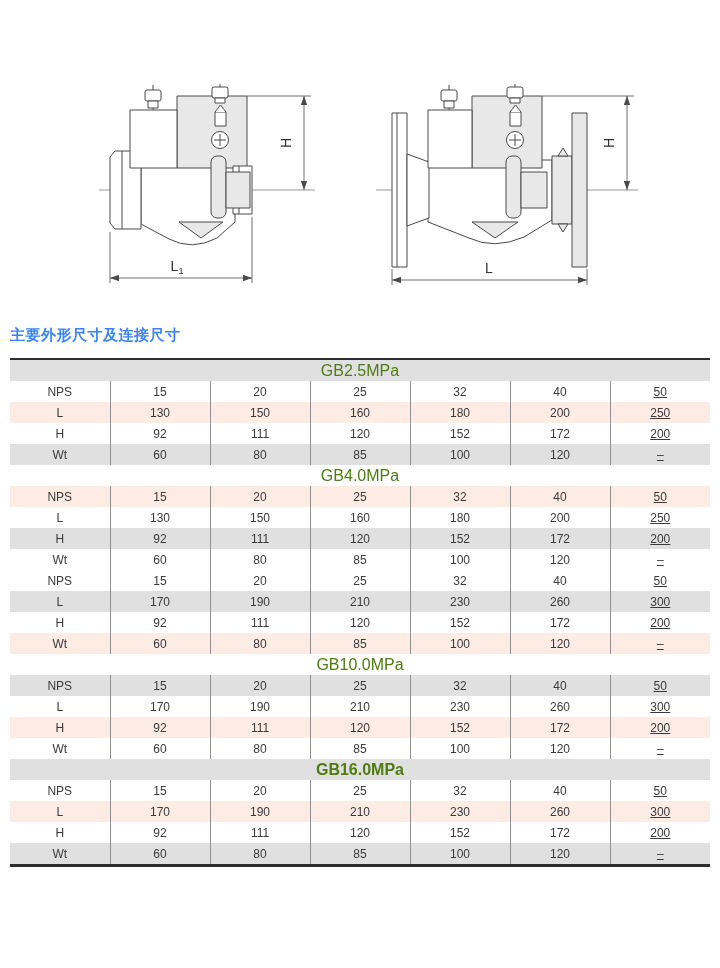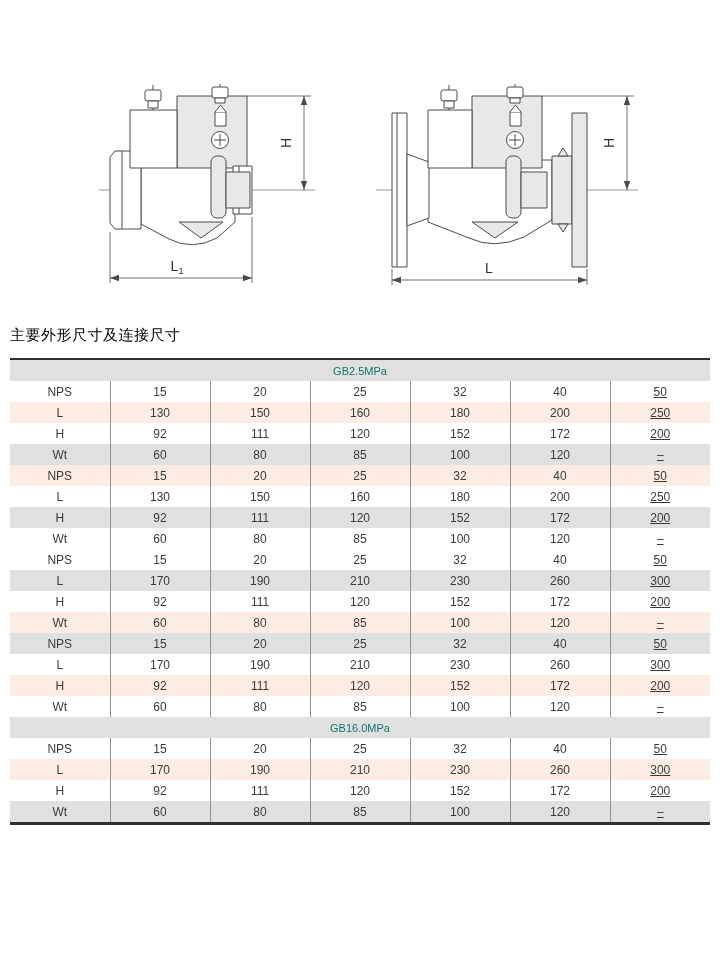--- a/index.html
+++ b/index.html
@@ -1,25 +1,25 @@
 <!DOCTYPE html>
 <html><head>
 <meta charset="utf-8">
 <style>
   html,body{margin:0;padding:0;background:#ffffff;}
   body{font-family:"Liberation Sans","DejaVu Sans",sans-serif;}
   .page{position:relative;width:720px;height:968px;background:#ffffff;overflow:hidden;}
   .drawing{position:absolute;}
-  .title{position:absolute;left:10px;top:326px;margin:0;font-size:15px;font-weight:normal;color:#000000;letter-spacing:.5px;}
+  .title{position:absolute;left:10px;top:326px;margin:0;font-size:15px;font-weight:bold;color:#3b82f6;letter-spacing:.5px;}
   .dims{position:absolute;left:10px;top:358px;width:700px;border-collapse:collapse;table-layout:fixed;
         border-top:2px solid #2e2e2e;border-bottom:3px solid #2e2e2e;}
   .dims td{height:21px;padding:0;text-align:center;vertical-align:middle;font-size:12px;color:#3a3a3a;}
   .dims td.cell{border-right:1px solid #909090;}
   .dims tr td.cell:last-child{border-right:none;text-decoration:underline;}
-  .dims td.section-header{font-size:11px;color:#0f766e;margin-top:24px;}
+  .dims td.section-header{font-size:16px;color:#4d7c0f;margin-top:24px;}
   svg text{font-family:"Liberation Sans","DejaVu Sans",sans-serif;fill:#2f2f2f;}
 </style>
 </head>
 <body>
 
 <div class="page">
 
   <svg class="drawing" style="left:95px;top:80px;" width="240" height="215" viewBox="0 0 240 215">
     <g stroke="#4a4a4a" stroke-width="1" fill="none" stroke-linejoin="round">
       <line x1="4" y1="110" x2="220" y2="110" stroke="#6a6a6a" stroke-width="0.7"></line>
@@ -164,20 +164,23 @@
         </tr>
         <tr style="background: rgb(224, 224, 224);">
           <td class="cell">Wt</td>
           <td class="cell">60</td>
           <td class="cell">80</td>
           <td class="cell">85</td>
           <td class="cell">100</td>
           <td class="cell">120</td>
           <td class="cell">–</td>
         </tr>
+        <tr style="background: rgb(255, 255, 255);">
+          <td colspan="7" class="section-header">GB4.0MPa</td>
+        </tr>
         <tr style="background: rgb(252, 236, 227);">
           <td class="cell">NPS</td>
           <td class="cell">15</td>
           <td class="cell">20</td>
           <td class="cell">25</td>
           <td class="cell">32</td>
           <td class="cell">40</td>
           <td class="cell">50</td>
         </tr>
         <tr style="background: rgb(255, 255, 255);">
@@ -236,20 +239,23 @@
         </tr>
         <tr style="background: rgb(252, 236, 227);">
           <td class="cell">Wt</td>
           <td class="cell">60</td>
           <td class="cell">80</td>
           <td class="cell">85</td>
           <td class="cell">100</td>
           <td class="cell">120</td>
           <td class="cell">–</td>
         </tr>
+        <tr style="background: rgb(255, 255, 255);">
+          <td colspan="7" class="section-header">GB10.0MPa</td>
+        </tr>
         <tr style="background: rgb(224, 224, 224);">
           <td class="cell">NPS</td>
           <td class="cell">15</td>
           <td class="cell">20</td>
           <td class="cell">25</td>
           <td class="cell">32</td>
           <td class="cell">40</td>
           <td class="cell">50</td>
         </tr>
         <tr style="background: rgb(255, 255, 255);">
@@ -272,21 +278,21 @@
         </tr>
         <tr style="background: rgb(255, 255, 255);">
           <td class="cell">Wt</td>
           <td class="cell">60</td>
           <td class="cell">80</td>
           <td class="cell">85</td>
           <td class="cell">100</td>
           <td class="cell">120</td>
           <td class="cell">–</td>
         </tr>
-        <tr style="background: rgb(224, 224, 224);">
+        <tr style="background: rgb(224, 224, 224); font-weight: bold;">
           <td colspan="7" class="section-header">GB16.0MPa</td>
         </tr>
         <tr style="background: rgb(255, 255, 255);">
           <td class="cell">NPS</td>
           <td class="cell">15</td>
           <td class="cell">20</td>
           <td class="cell">25</td>
           <td class="cell">32</td>
           <td class="cell">40</td>
           <td class="cell">50</td>

